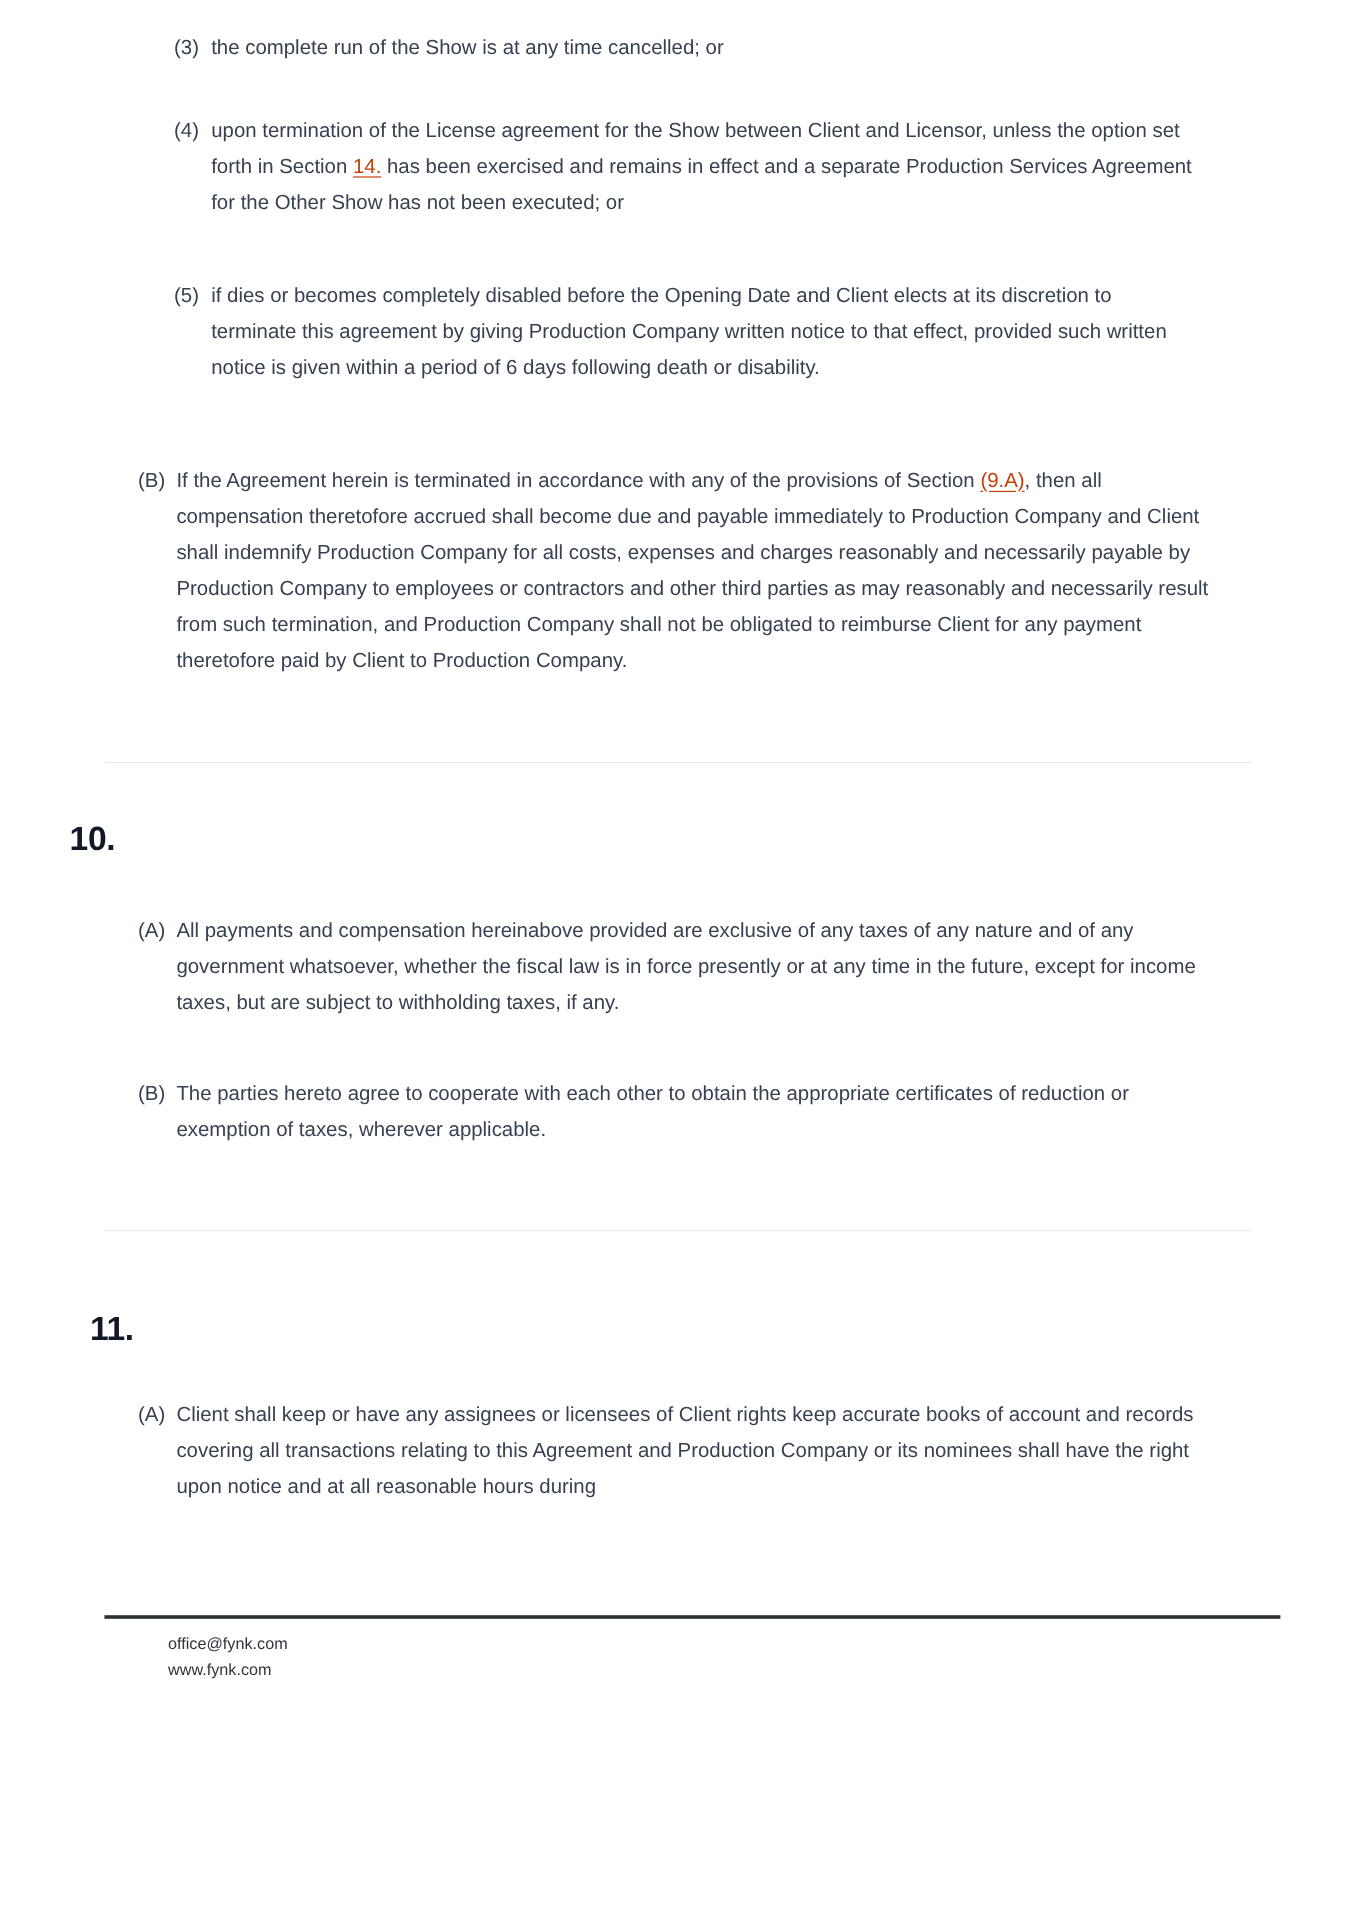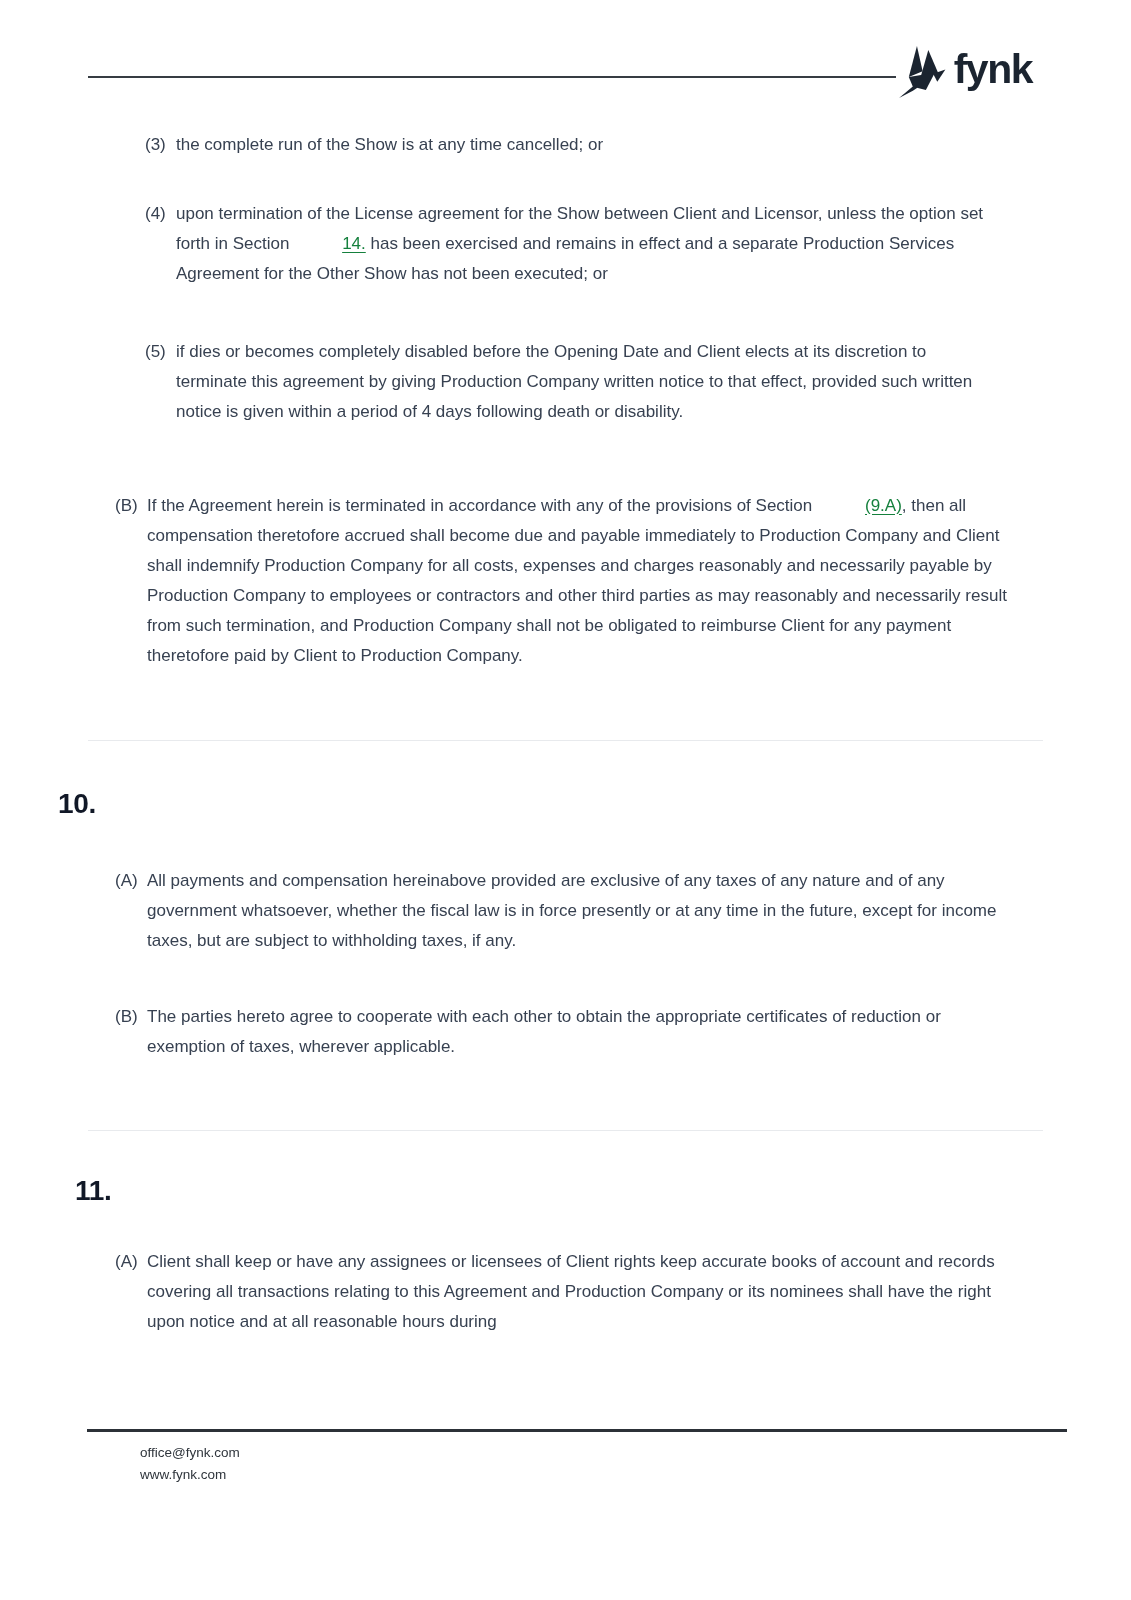--- a/index.html
+++ b/index.html
@@ -49,25 +49,24 @@
 
   .let-row { margin-left: 115px; width: 897px; }
   .let-row .marker { width: 32px; }
 
   .mt-p3  { margin-top: 25px; }
   .mt-p4  { margin-top: 39px; }
   .mt-p5  { margin-top: 48px; }
   .mt-pB  { margin-top: 64px; }
 
   a.doc-link, .doc-link {
-    color: #15803d;
+    color: #c2410c;
     text-decoration: underline;
     text-underline-offset: 3px;
     cursor: pointer;
-    margin-left: 48px;
   }
 
   
   .divider {
     margin-left: 88px;
     width: 955px;
     height: 1px;
     background: #e8eaed;
     border: none;
   }
@@ -78,21 +77,21 @@
   .section-heading {
     display: flex;
     font-size: 28px;
     line-height: 38px;
     font-weight: 700;
     color: #111827;
     letter-spacing: -0.3px;
   }
   .heading-10 { margin-top: 44px; margin-left: 58px; }
   .heading-10 .sec-num { width: 59px; flex: 0 0 auto; }
-  .heading-11 { margin-top: 41px; margin-left: 75px; }
+  .heading-11 { margin-top: 63px; margin-left: 75px; }
   .heading-11 .sec-num { width: 45px; flex: 0 0 auto; }
 
   .mt-s10a { margin-top: 43px; }
   .mt-s10b { margin-top: 46px; }
   .mt-s11a { margin-top: 37px; }
 
   
   .footer-rule {
     margin-top: 92px;
     margin-left: 87px;
@@ -106,51 +105,34 @@
     font-size: 13.5px;
     line-height: 22px;
     color: #2f353c;
   }
 </style>
 </head>
 <body>
 
 <div class="page">
 
-  <div class="header">
-    <div class="header-rule"></div>
-    <div class="logo">
-      <span>
-        <svg width="52" height="60" viewBox="0 0 64 64" aria-hidden="true">
-          <g fill="#1b2430">
-            <polygon points="27,0 17,38 34,31"></polygon>
-            <polygon points="41,5 31,40 53,33"></polygon>
-            <polygon points="17,38 49,33 38,54 22,50"></polygon>
-            <polygon points="47,34 62,29 52,44"></polygon>
-            <polygon points="23,49 5,64 22,55 28,51"></polygon>
-          </g>
-        </svg>
-      </span>
-      <span class="wordmark">fynk</span>
-    </div>
-  </div>
 
   <div class="row num-row body-text mt-p3">
     <span class="marker">(3)</span>
     <span class="txt">the complete run of the Show is at any time cancelled; or</span>
   </div>
 
   <div class="row num-row body-text mt-p4">
     <span class="marker">(4)</span>
     <span class="txt"><span>upon termination of the License agreement for the Show between Client and Licensor, unless the option set forth in Section </span><a class="doc-link">14.</a><span> has been exercised and remains in effect and a separate Production Services Agreement for the Other Show has not been executed; or</span></span>
   </div>
 
   <div class="row num-row body-text mt-p5">
     <span class="marker">(5)</span>
-    <span class="txt">if dies or becomes completely disabled before the Opening Date and Client elects at its discretion to terminate this agreement by giving Production Company written notice to that effect, provided such written notice is given within a period of 4 days following death or disability.</span>
+    <span class="txt">if dies or becomes completely disabled before the Opening Date and Client elects at its discretion to terminate this agreement by giving Production Company written notice to that effect, provided such written notice is given within a period of 6 days following death or disability.</span>
   </div>
 
   <div class="row let-row body-text mt-pB">
     <span class="marker">(B)</span>
     <span class="txt"><span>If the Agreement herein is terminated in accordance with any of the provisions of Section </span><a class="doc-link">(9.A)</a><span>, then all compensation theretofore accrued shall become due and payable immediately to Production Company and Client shall indemnify Production Company for all costs, expenses and charges reasonably and necessarily payable by Production Company to employees or contractors and other third parties as may reasonably and necessarily result from such termination, and Production Company shall not be obligated to reimburse Client for any payment theretofore paid by Client to Production Company.</span></span>
   </div>
 
   <div class="divider mt-div1"></div>
 
   <div class="section-heading heading-10">

